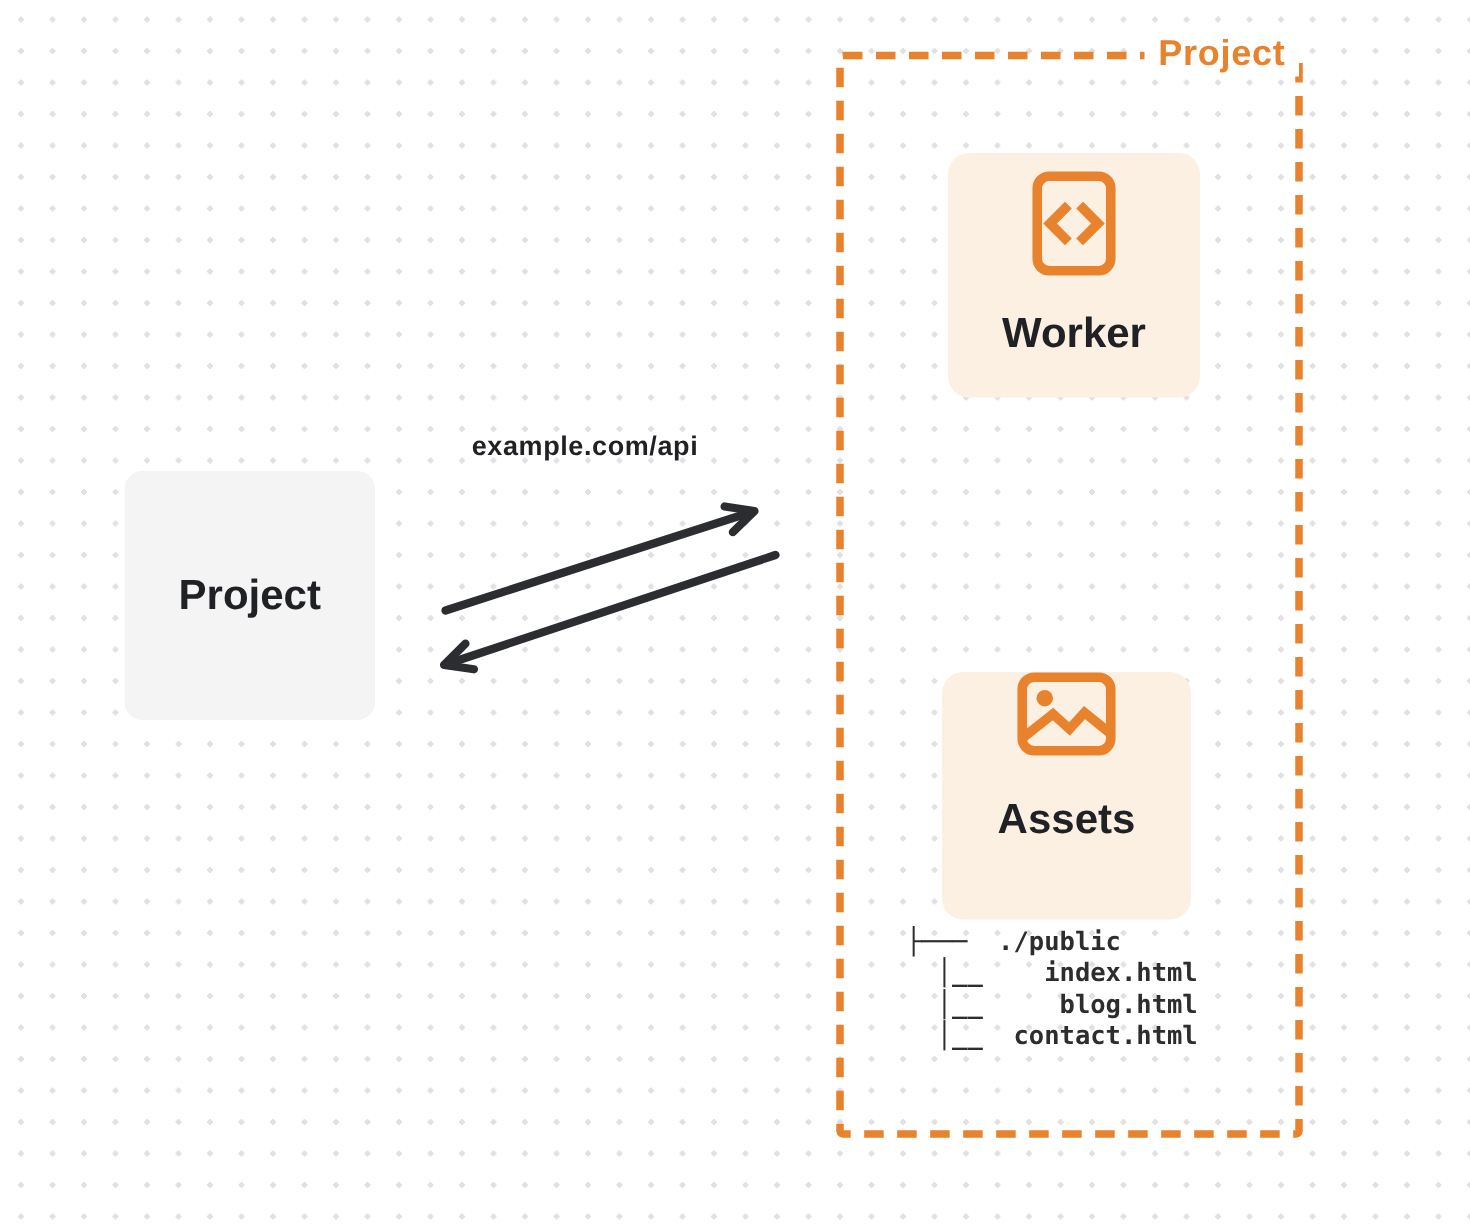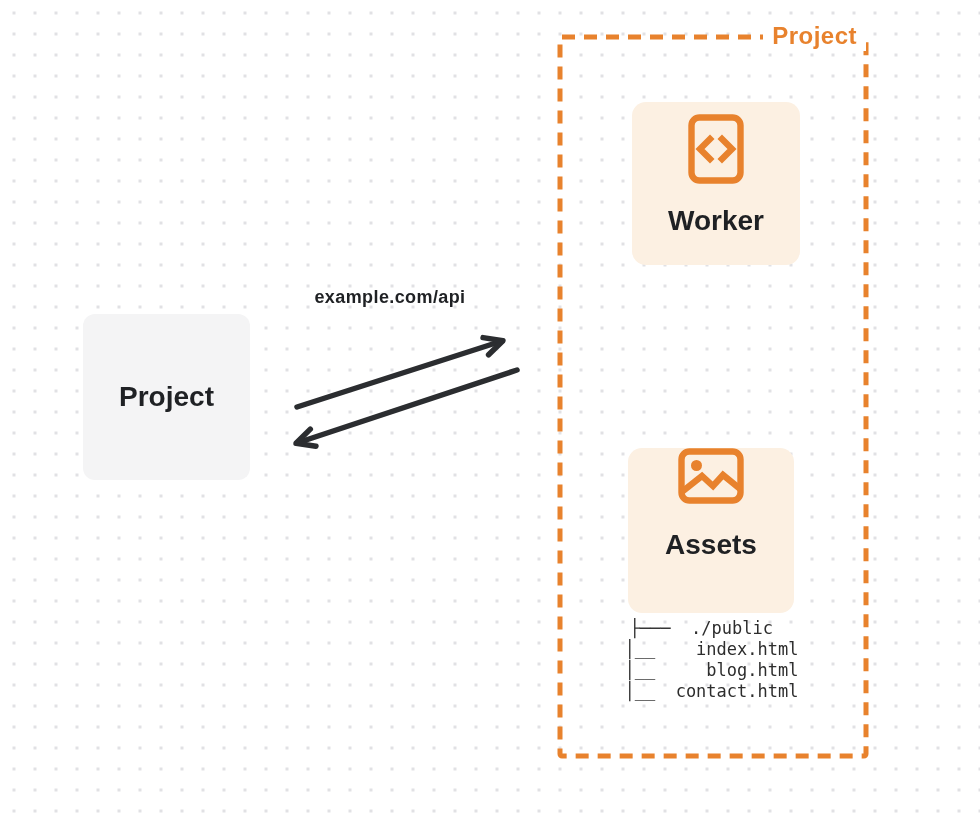--- a/index.html
+++ b/index.html
@@ -56,22 +56,22 @@
   .worker-card .panel-label{ margin-top:17px; }
   .assets-card .panel-label{ margin-top:21px; }
   .icon-stroke{ fill:none; stroke:var(--accent); stroke-width:6.4; }
   .icon-frame{ stroke-linejoin:round; }
   .chevron{ stroke-linejoin:miter; stroke-linecap:square; }
   .mountain{ stroke-linejoin:miter; stroke-linecap:round; }
   .icon-fill{ fill:var(--accent); }
 
   .file-tree{
     position:absolute; left:604px; top:618px; margin:0;
-    font-family:"DejaVu Sans Mono", monospace; font-weight:400;
-    font-size:17px; line-height:21px; color:var(--tree-ink); white-space:pre;text-align:center;
+    font-family:"DejaVu Sans Mono", monospace; font-weight:700;
+    font-size:17px; line-height:21px; color:var(--tree-ink); white-space:pre;
   }
 </style>
 </head>
 <body>
 
 <div class="canvas">
 
   <svg class="overlay" viewBox="0 0 980 818">
     <defs>
       <marker id="ah" markerUnits="userSpaceOnUse" markerWidth="36" markerHeight="34" refX="24" refY="15" orient="auto">

